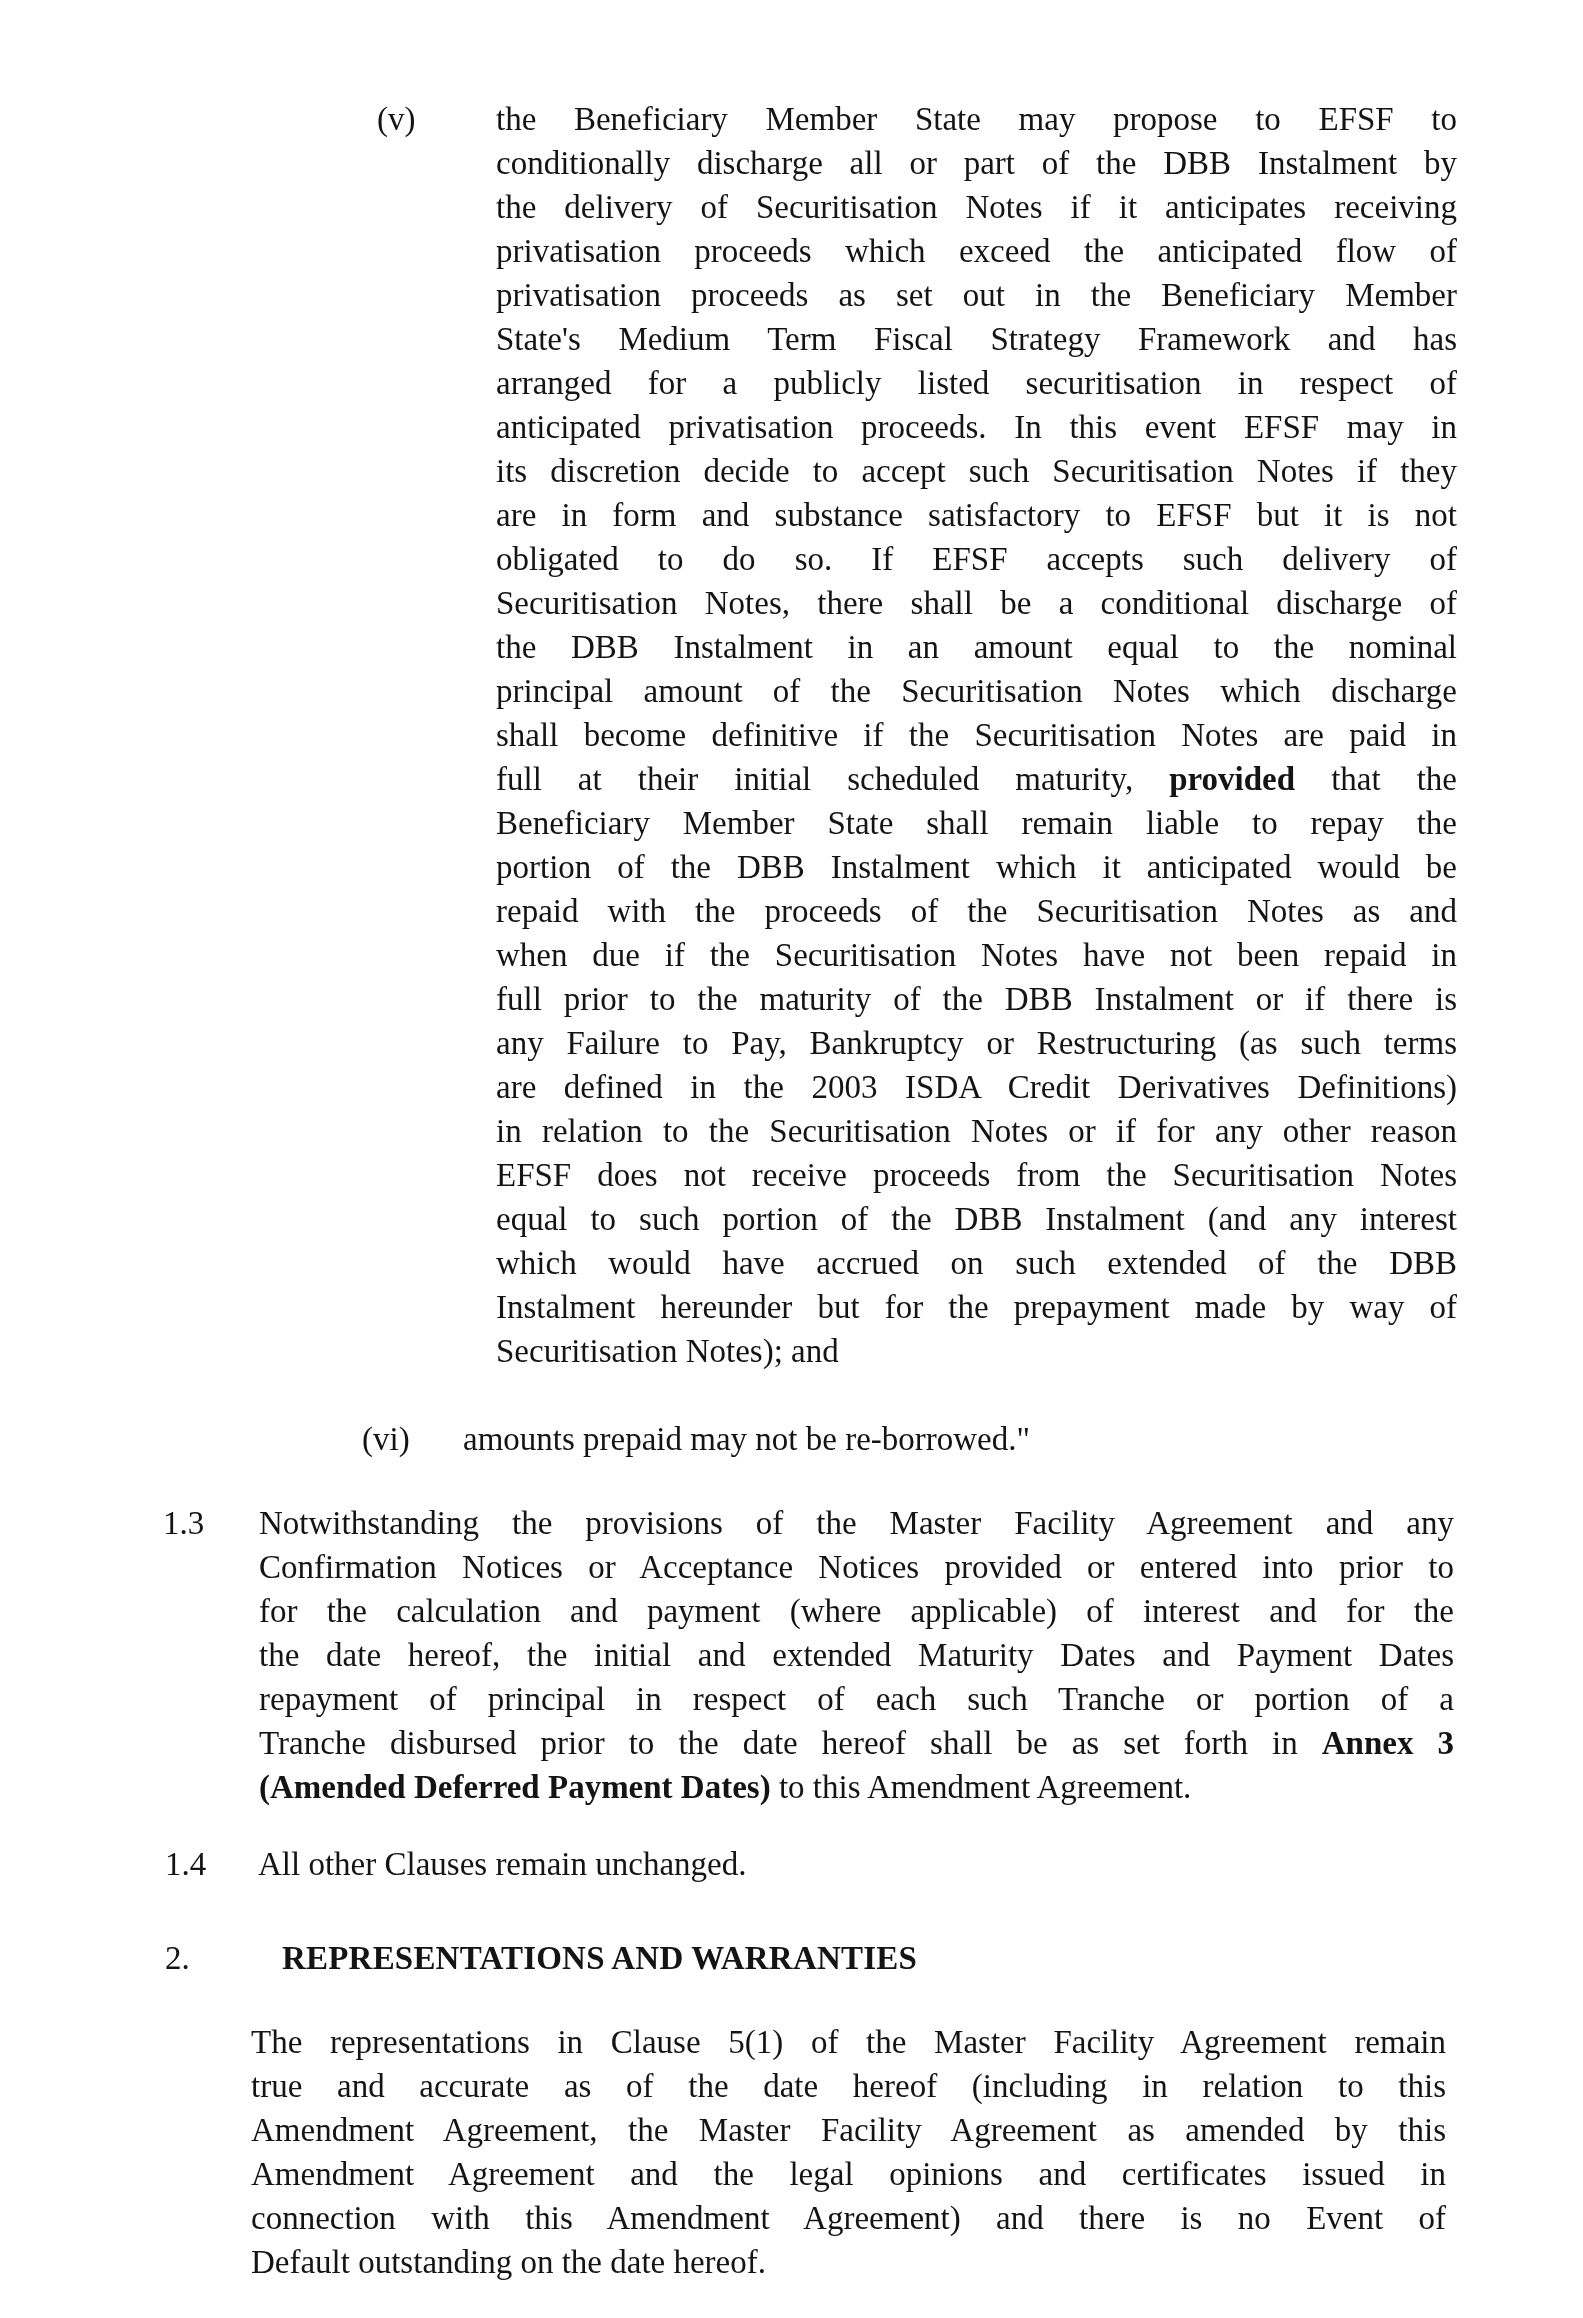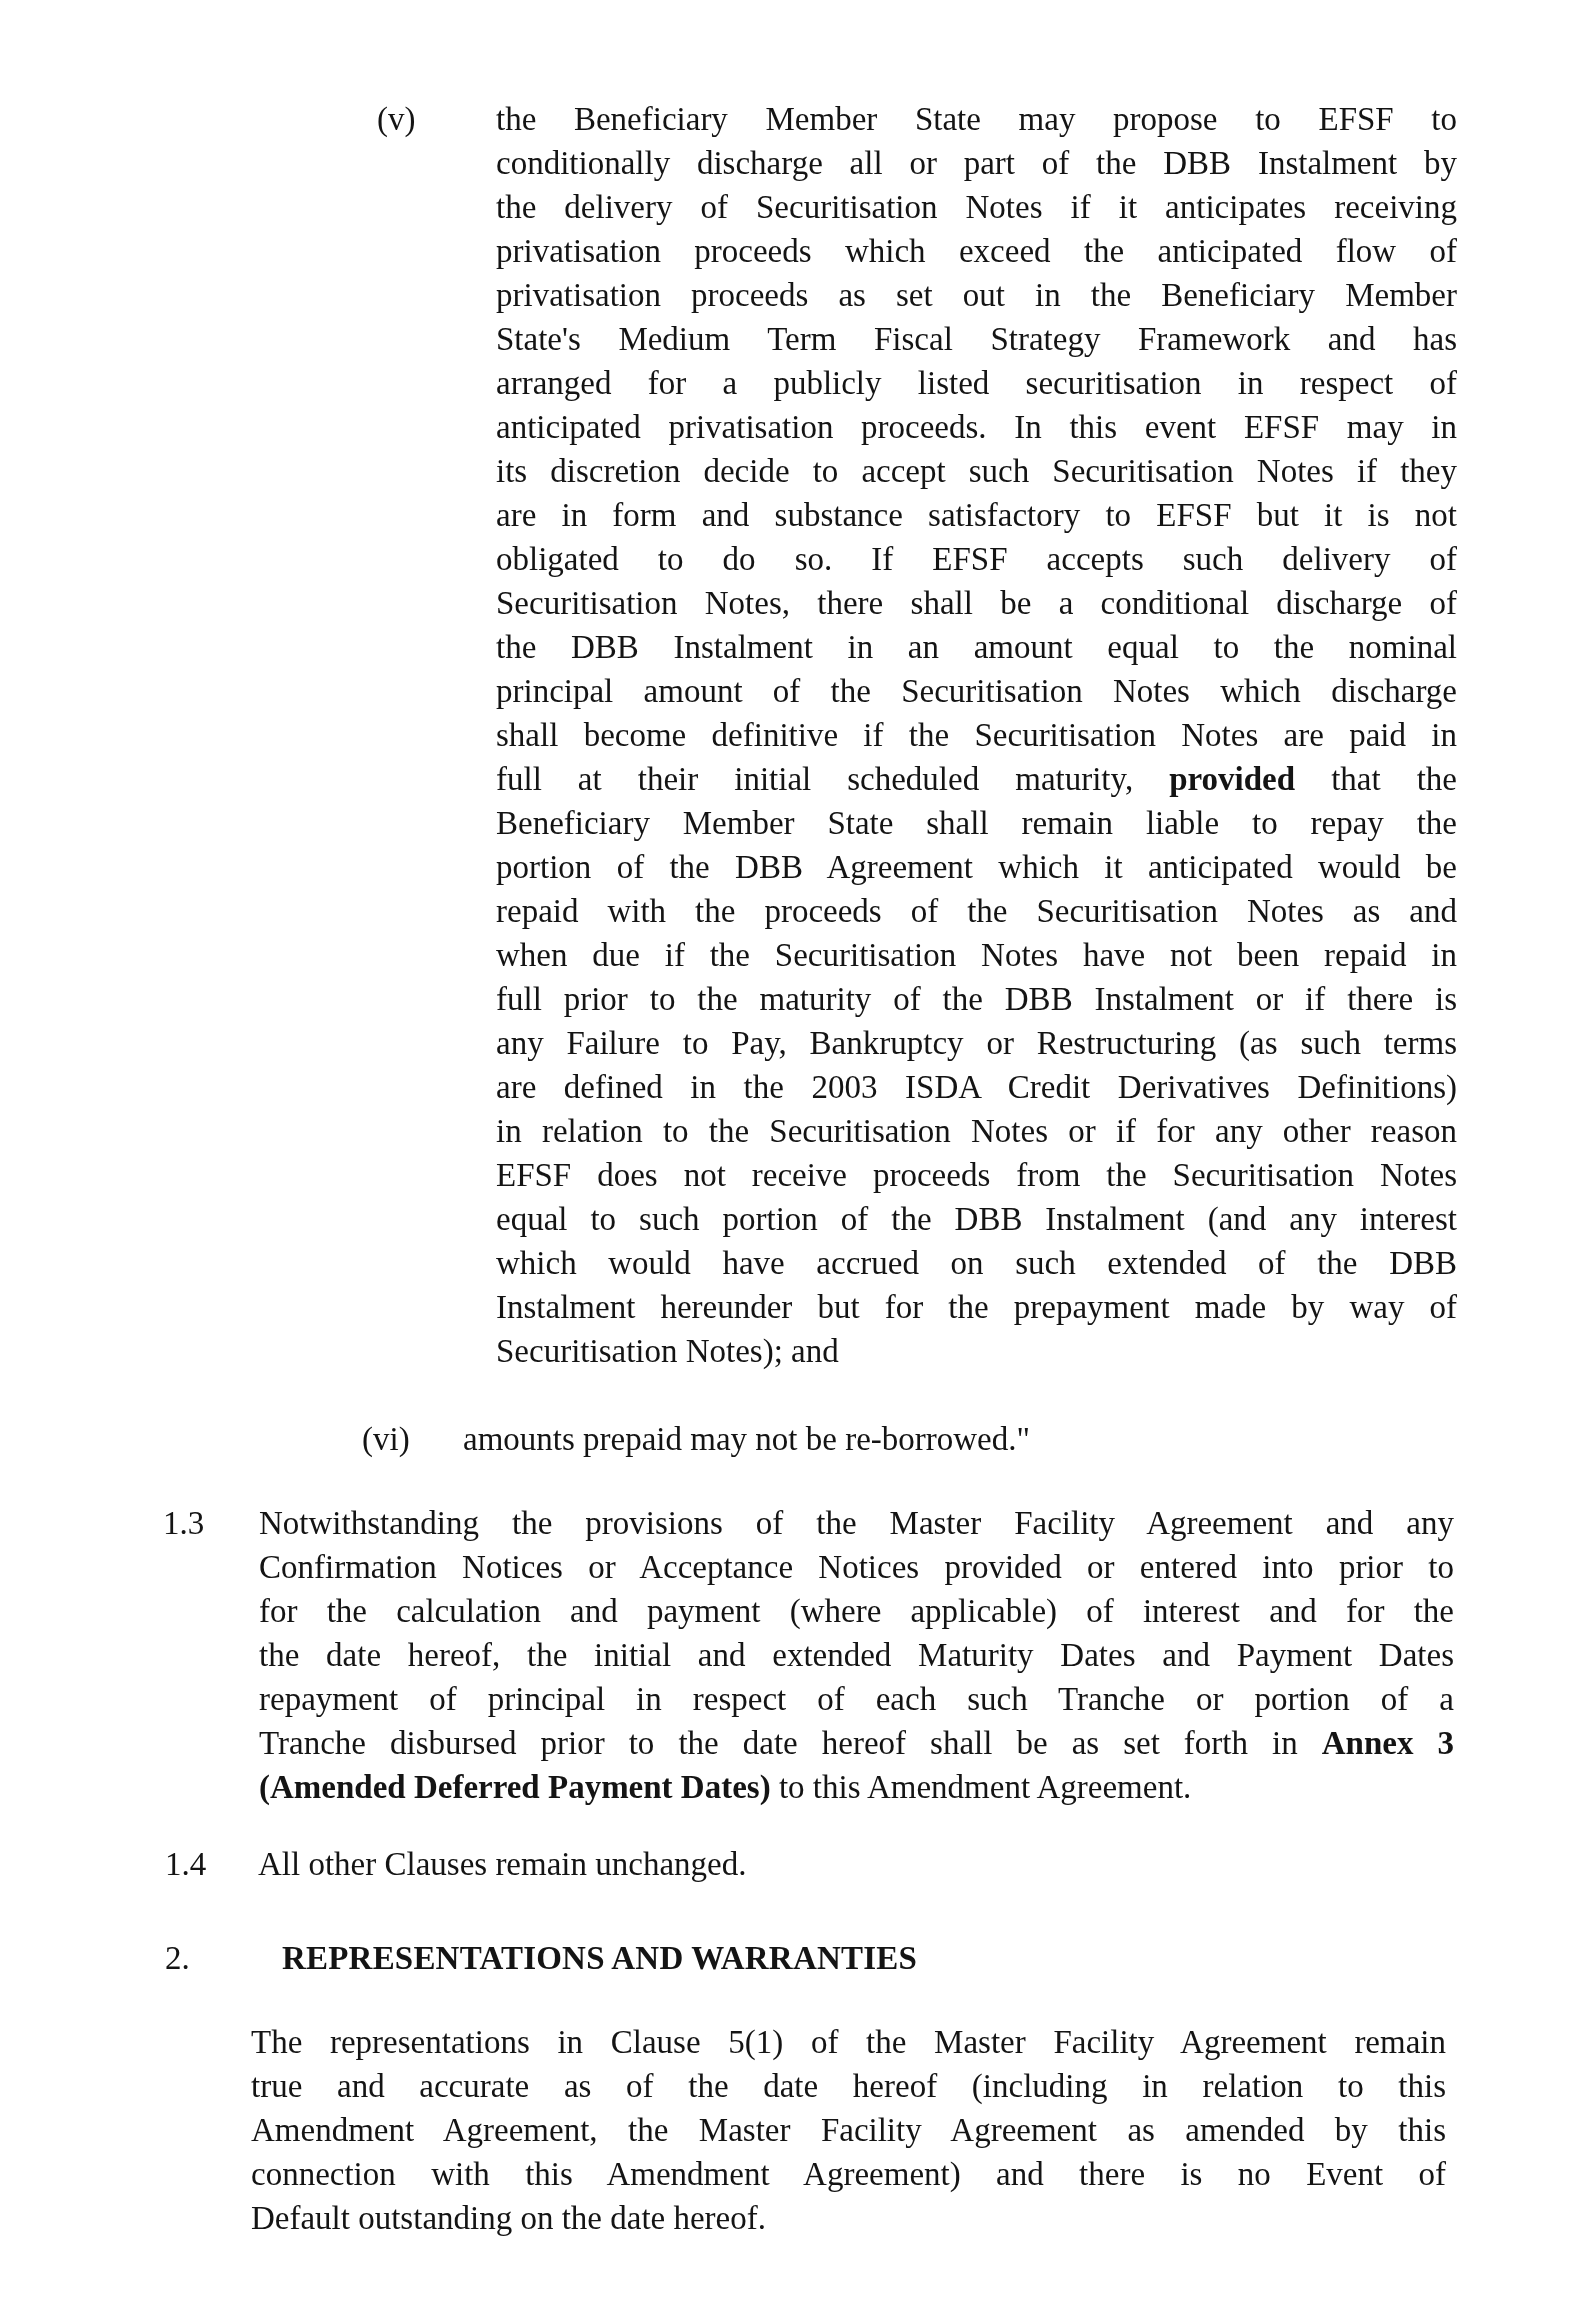--- a/index.html
+++ b/index.html
@@ -33,21 +33,21 @@
       <span class="line">anticipated privatisation proceeds. In this event EFSF may in</span>
       <span class="line">its discretion decide to accept such Securitisation Notes if they</span>
       <span class="line">are in form and substance satisfactory to EFSF but it is not</span>
       <span class="line">obligated to do so. If EFSF accepts such delivery of</span>
       <span class="line">Securitisation Notes, there shall be a conditional discharge of</span>
       <span class="line">the DBB Instalment in an amount equal to the nominal</span>
       <span class="line">principal amount of the Securitisation Notes which discharge</span>
       <span class="line">shall become definitive if the Securitisation Notes are paid in</span>
       <span class="line"><span>full at their initial scheduled maturity, </span><b>provided</b><span> that the</span></span>
       <span class="line">Beneficiary Member State shall remain liable to repay the</span>
-      <span class="line">portion of the DBB Agreement which it anticipated would be</span>
+      <span class="line">portion of the DBB Instalment which it anticipated would be</span>
       <span class="line">repaid with the proceeds of the Securitisation Notes as and</span>
       <span class="line">when due if the Securitisation Notes have not been repaid in</span>
       <span class="line">full prior to the maturity of the DBB Instalment or if there is</span>
       <span class="line">any Failure to Pay, Bankruptcy or Restructuring (as such terms</span>
       <span class="line">are defined in the 2003 ISDA Credit Derivatives Definitions)</span>
       <span class="line">in relation to the Securitisation Notes or if for any other reason</span>
       <span class="line">EFSF does not receive proceeds from the Securitisation Notes</span>
       <span class="line">equal to such portion of the DBB Instalment (and any interest</span>
       <span class="line">which would have accrued on such extended of the DBB</span>
       <span class="line">Instalment hereunder but for the prepayment made by way of</span>
@@ -70,18 +70,19 @@
 
   <div class="num" style="left:165px; top:1842px;">1.4</div>
   <div class="num" style="left:258px; top:1842px;">All other Clauses remain unchanged.</div>
 
   <div class="num" style="left:165px; top:1936px;">2.</div>
   <div class="heading" style="left:268px; top:1936px;margin-left:14px;">REPRESENTATIONS AND WARRANTIES</div>
   <div class="block" style="left:251px; top:2020px; width:1195px;">
       <span class="line">The representations in Clause 5(1) of the Master Facility Agreement remain</span>
       <span class="line">true and accurate as of the date hereof (including in relation to this</span>
       <span class="line">Amendment Agreement, the Master Facility Agreement as amended by this</span>
+      <span class="line">Amendment Agreement and the legal opinions and certificates issued in</span>
       <span class="line">connection with this Amendment Agreement) and there is no Event of</span>
       <span class="line last">Default outstanding on the date hereof.</span>
     </div>
 
 </div>
 
 
 </body></html>

